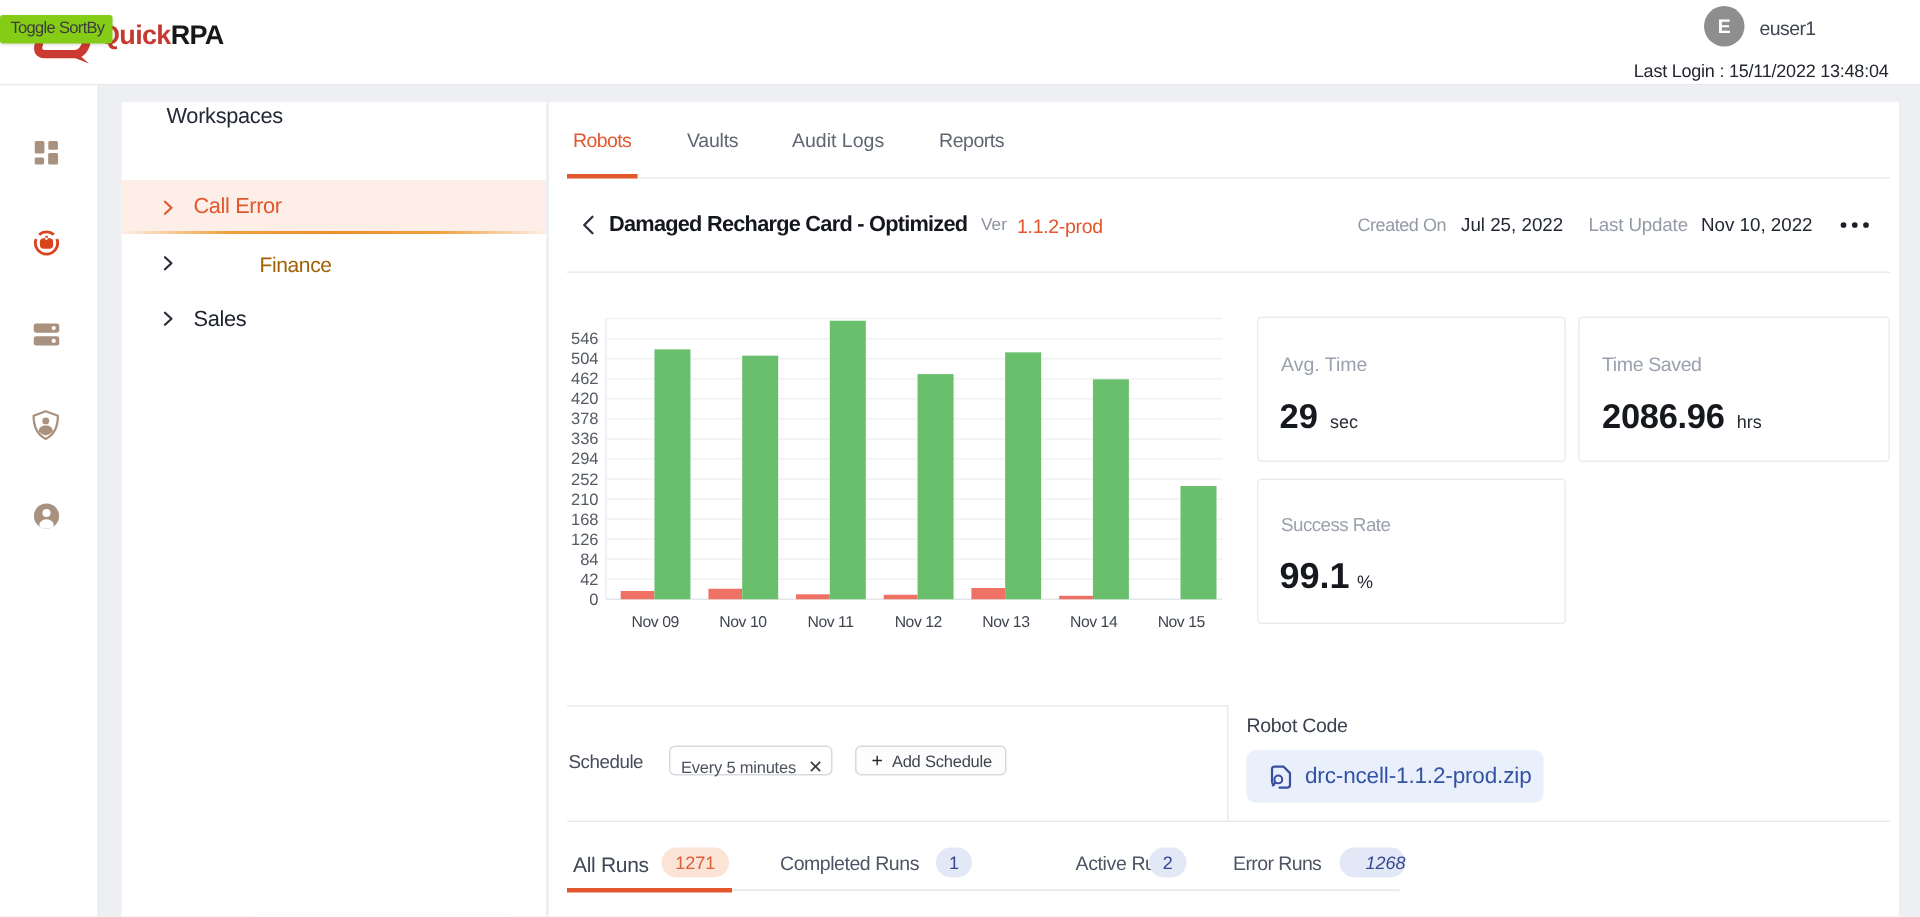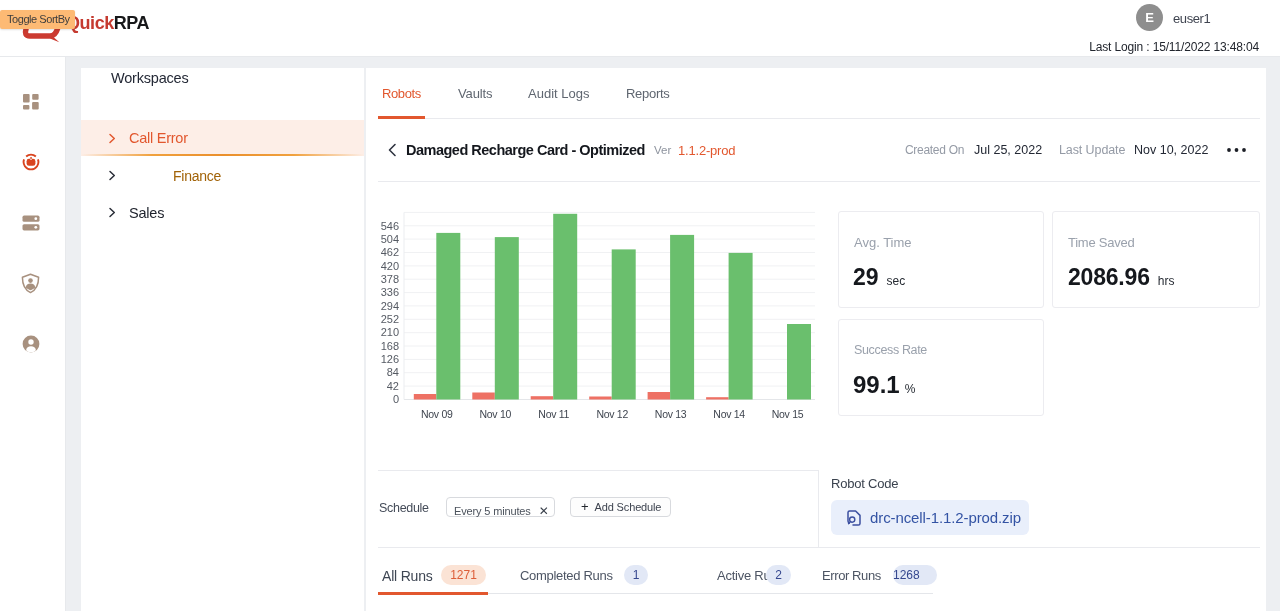--- a/index.html
+++ b/index.html
@@ -11,21 +11,21 @@
 <body>
 
 <div class="abs" style="left:0;top:0;width:1280px;height:57px;background:#fff;border-bottom:1px solid #e7e9ec;"></div>
 
 <svg class="abs" style="left:22px;top:21.5px;" width="42" height="24" viewBox="0 0 42 24">
   <path d="M4 7 C2.8 11.3, 3.4 13.9, 8 14.1 L28 14.1 C31.5 13.9, 34 11.8, 35.5 6.8" fill="none" stroke="#cb3a30" stroke-width="5.5" stroke-linecap="round"></path>
   <path d="M30.5 14.3 L37.3 20.3 L28 16.6 Z" fill="#cb3a30"></path>
 </svg>
 <div class="abs" style="left:66px;top:13px;font-size:18px;font-weight:bold;letter-spacing:-0.45px;color:#17181a;"><span style="color:#c53a30;">Quick</span>RPA</div>
 
-<div class="abs" style="left:0;top:10px;width:75px;height:19px;background:#fdba74;border-radius:2px;box-shadow:0 1px 2px rgba(0,0,0,.12);font-size:11px;letter-spacing:-0.45px;color:#3d3d3d;line-height:19px;padding-left:7px;">Toggle SortBy</div>
+<div class="abs" style="left:0;top:10px;width:75px;height:19px;background:#84cc16;border-radius:2px;box-shadow:0 1px 2px rgba(0,0,0,.12);font-size:11px;letter-spacing:-0.45px;color:#3d3d3d;line-height:19px;padding-left:7px;">Toggle SortBy</div>
 
 <div class="abs" style="left:1136px;top:4px;width:27px;height:27px;border-radius:50%;background:#8e8e8e;color:#fff;font-size:13px;font-weight:bold;text-align:center;line-height:27px;">E</div>
 <div class="abs" style="left:1173px;top:11px;font-size:13px;letter-spacing:-0.4px;color:#3f4450;">euser1</div>
 <div class="abs" style="right:21px;top:40px;font-size:12px;letter-spacing:-0.15px;color:#22262e;">Last Login : 15/11/2022 13:48:04</div>
 
 <div class="abs" style="left:0;top:57px;width:66px;height:554px;background:#fff;border-right:1px solid #e7e9ec;"></div>
 
 <svg class="abs" style="left:23px;top:94px;" width="16" height="16" viewBox="0 0 16 16">
   <g fill="#a8917f">
     <rect x="0" y="0" width="6.6" height="8.4" rx="1"></rect>
@@ -209,16 +209,16 @@
 
 <div class="abs" style="left:378px;top:547px;width:882px;height:1px;background:#e9eaee;"></div>
 
 <div class="abs" style="left:382px;top:568px;font-size:14px;letter-spacing:-0.2px;color:#3e4653;">All Runs</div>
 <div class="abs" style="left:441px;top:565px;width:45px;height:20px;background:#fbe3d5;border-radius:10px;font-size:12px;color:#dd5e38;text-align:center;line-height:20px;">1271</div>
 <div class="abs" style="left:520px;top:568px;font-size:13px;letter-spacing:-0.3px;color:#4d5564;">Completed Runs</div>
 <div class="abs" style="left:624px;top:565px;width:24px;height:20px;background:#e2e8f6;border-radius:10px;font-size:12px;color:#35478f;text-align:center;line-height:20px;">1</div>
 <div class="abs" style="left:685px;top:568px;font-size:13px;letter-spacing:-0.25px;color:#4d5564;margin-left:32px;">Active Runs</div>
 <div class="abs" style="left:766px;top:565px;width:25px;height:20px;background:#e2e8f6;border-radius:10px;font-size:12px;color:#35478f;text-align:center;line-height:20px;">2</div>
 <div class="abs" style="left:822px;top:568px;font-size:13px;letter-spacing:-0.4px;color:#4d5564;">Error Runs</div>
-<div class="abs" style="left:893px;top:565px;width:44px;height:20px;background:#e2e8f6;border-radius:10px;font-size:12px;color:#35478f;text-align:left;line-height:20px;">1268</div>
+<div class="abs" style="left:893px;top:565px;width:44px;height:20px;background:#e2e8f6;border-radius:10px;font-size:12px;color:#35478f;text-align:right;line-height:20px;font-style:italic;">1268</div>
 
 <div class="abs" style="left:378px;top:593px;width:555px;height:1px;background:#e4e6ea;"></div>
 <div class="abs" style="left:378px;top:592px;width:110px;height:2.5px;background:#e2572e;"></div>
 
 </body></html>

